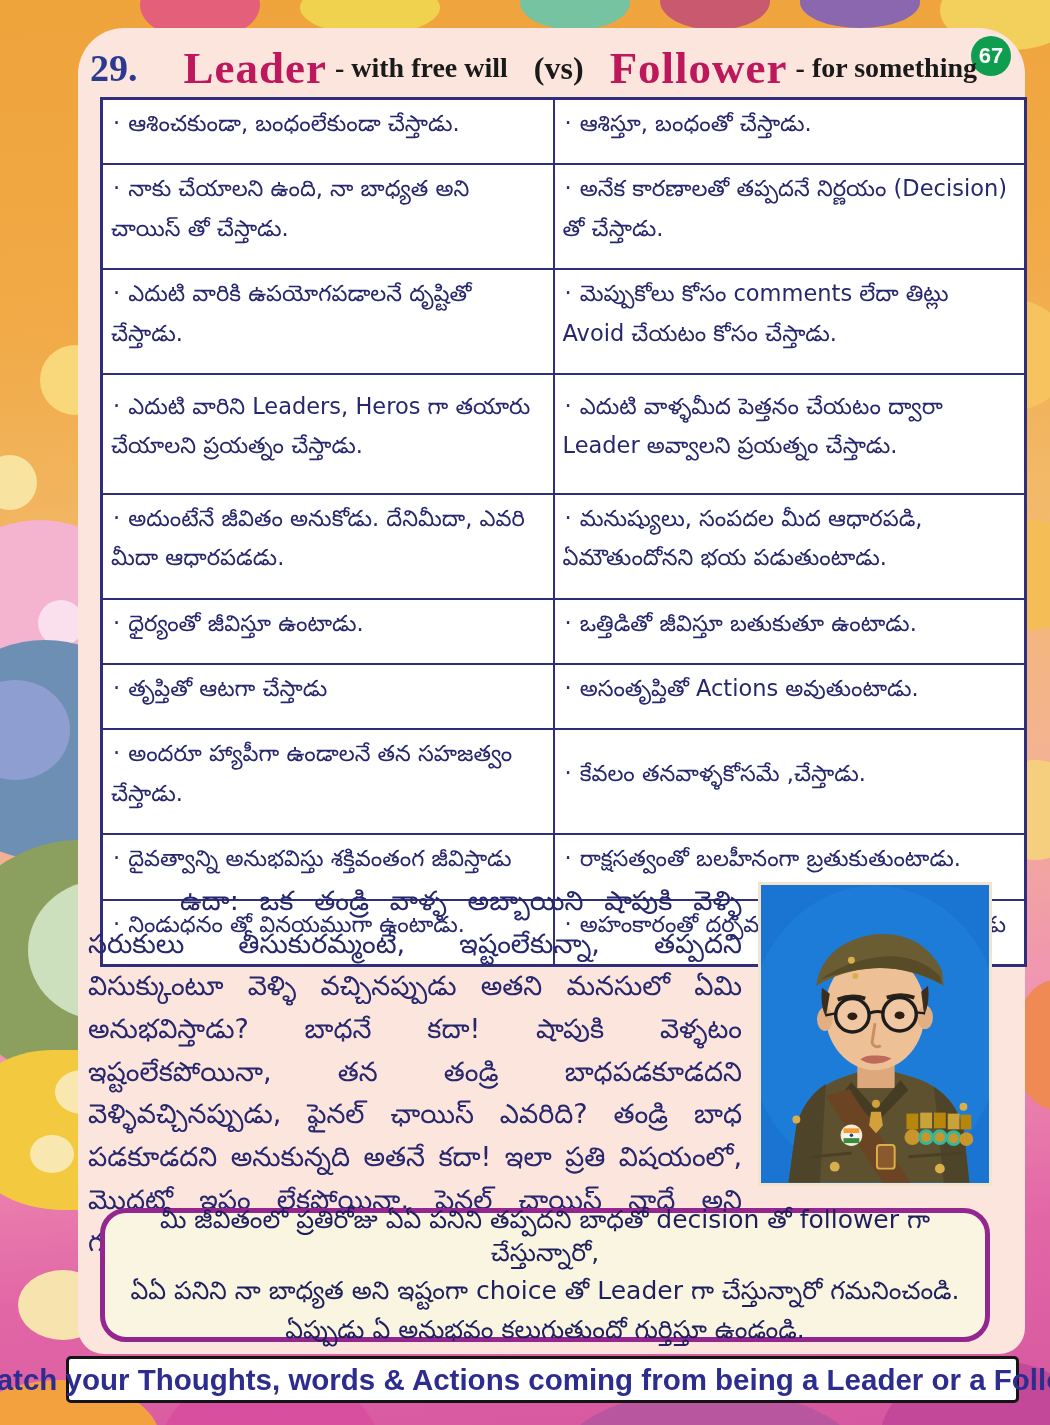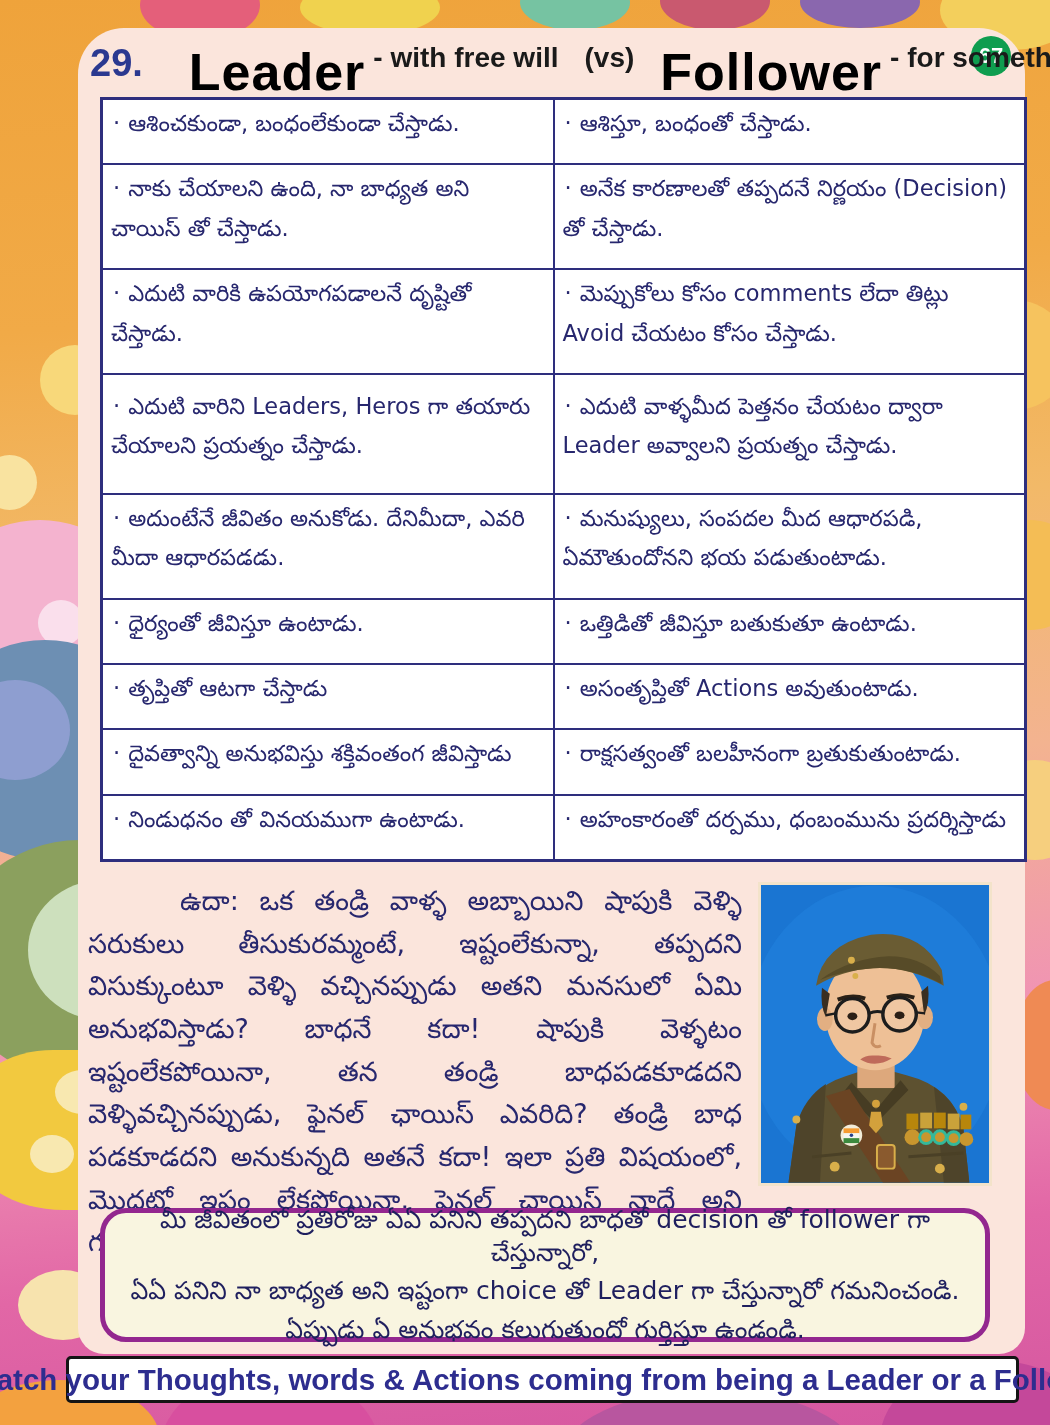--- a/index.html
+++ b/index.html
@@ -28,28 +28,28 @@
   }
   .badge {
     position: absolute; right: 14px; top: 8px; width: 40px; height: 40px;
     background: #0f9d4f; border-radius: 50%;
     color: #ffffff; font-weight: bold; font-size: 22px;
     display: flex; align-items: center; justify-content: center;
     font-family: "Liberation Sans", sans-serif;
   }
   .title-row {
     position: absolute; left: 12px; top: 14px; width: 900px;
-    display: flex; align-items: flex-start;
-    font-family: Liberation Sans, sans-serif; font-weight: bold;
+    display: flex; align-items: center;
+    font-family: Liberation Serif, serif; font-weight: bold;
     white-space: nowrap;
   }
   .title-index { color: #2b3990; font-size: 38px; margin-right: 46px; }
-  .title-term { color: #000000; font-size: 52px; letter-spacing: 1px; }
+  .title-term { color: #be185d; font-size: 45px; letter-spacing: 1px; }
   .title-qual { color: #1a1a1a; font-size: 28px; margin-left: 8px; }
-  .title-vs   { color: #1a1a1a; font-size: 28px; margin: 0 26px 0 26px; }
+  .title-vs   { color: #1a1a1a; font-size: 32px; margin: 0 26px 0 26px; }
 
   
   .cmp-table {
     position: absolute; left: 22px; top: 69px; width: 924px;
     border-collapse: collapse;
     table-layout: fixed;
   }
   .cmp-table td {
     border: 2px solid #2e2e7d;
     background: #ffffff;
@@ -174,20 +174,24 @@
         <td><span class="bullet">·</span><span>మనుష్యులు, సంపదల మీద ఆధారపడి, ఏమౌతుందోనని భయ పడుతుంటాడు.</span></td>
       </tr>
       <tr style="height:54px;">
         <td><span class="bullet">·</span><span>ధైర్యంతో జీవిస్తూ ఉంటాడు.</span></td>
         <td><span class="bullet">·</span><span>ఒత్తిడితో జీవిస్తూ బతుకుతూ ఉంటాడు.</span></td>
       </tr>
       <tr style="height:54px;">
         <td><span class="bullet">·</span><span>తృప్తితో ఆటగా చేస్తాడు</span></td>
         <td><span class="bullet">·</span><span>అసంతృప్తితో Actions అవుతుంటాడు.</span></td>
       </tr>
+      <tr style="height:74px;">
+        <td><span class="bullet">·</span><span>అందరూ హ్యాపీగా ఉండాలనే తన సహజత్వం చేస్తాడు.</span></td>
+        <td><span class="bullet">·</span><span>కేవలం తనవాళ్ళకోసమే ,చేస్తాడు.</span></td>
+      </tr>
       <tr style="height:60px;margin-top:40px;">
         <td><span class="bullet">·</span><span>దైవత్వాన్ని అనుభవిస్తు శక్తివంతంగ జీవిస్తాడు</span></td>
         <td><span class="bullet">·</span><span>రాక్షసత్వంతో బలహీనంగా బ్రతుకుతుంటాడు.</span></td>
       </tr>
       <tr style="height:46px;">
         <td><span class="bullet">·</span><span>నిండుధనం తో వినయముగా ఉంటాడు.</span></td>
         <td><span class="bullet">·</span><span>అహంకారంతో దర్పము, ధంబంమును ప్రదర్శిస్తాడు</span></td>
       </tr>
     </tbody>
       </table>

